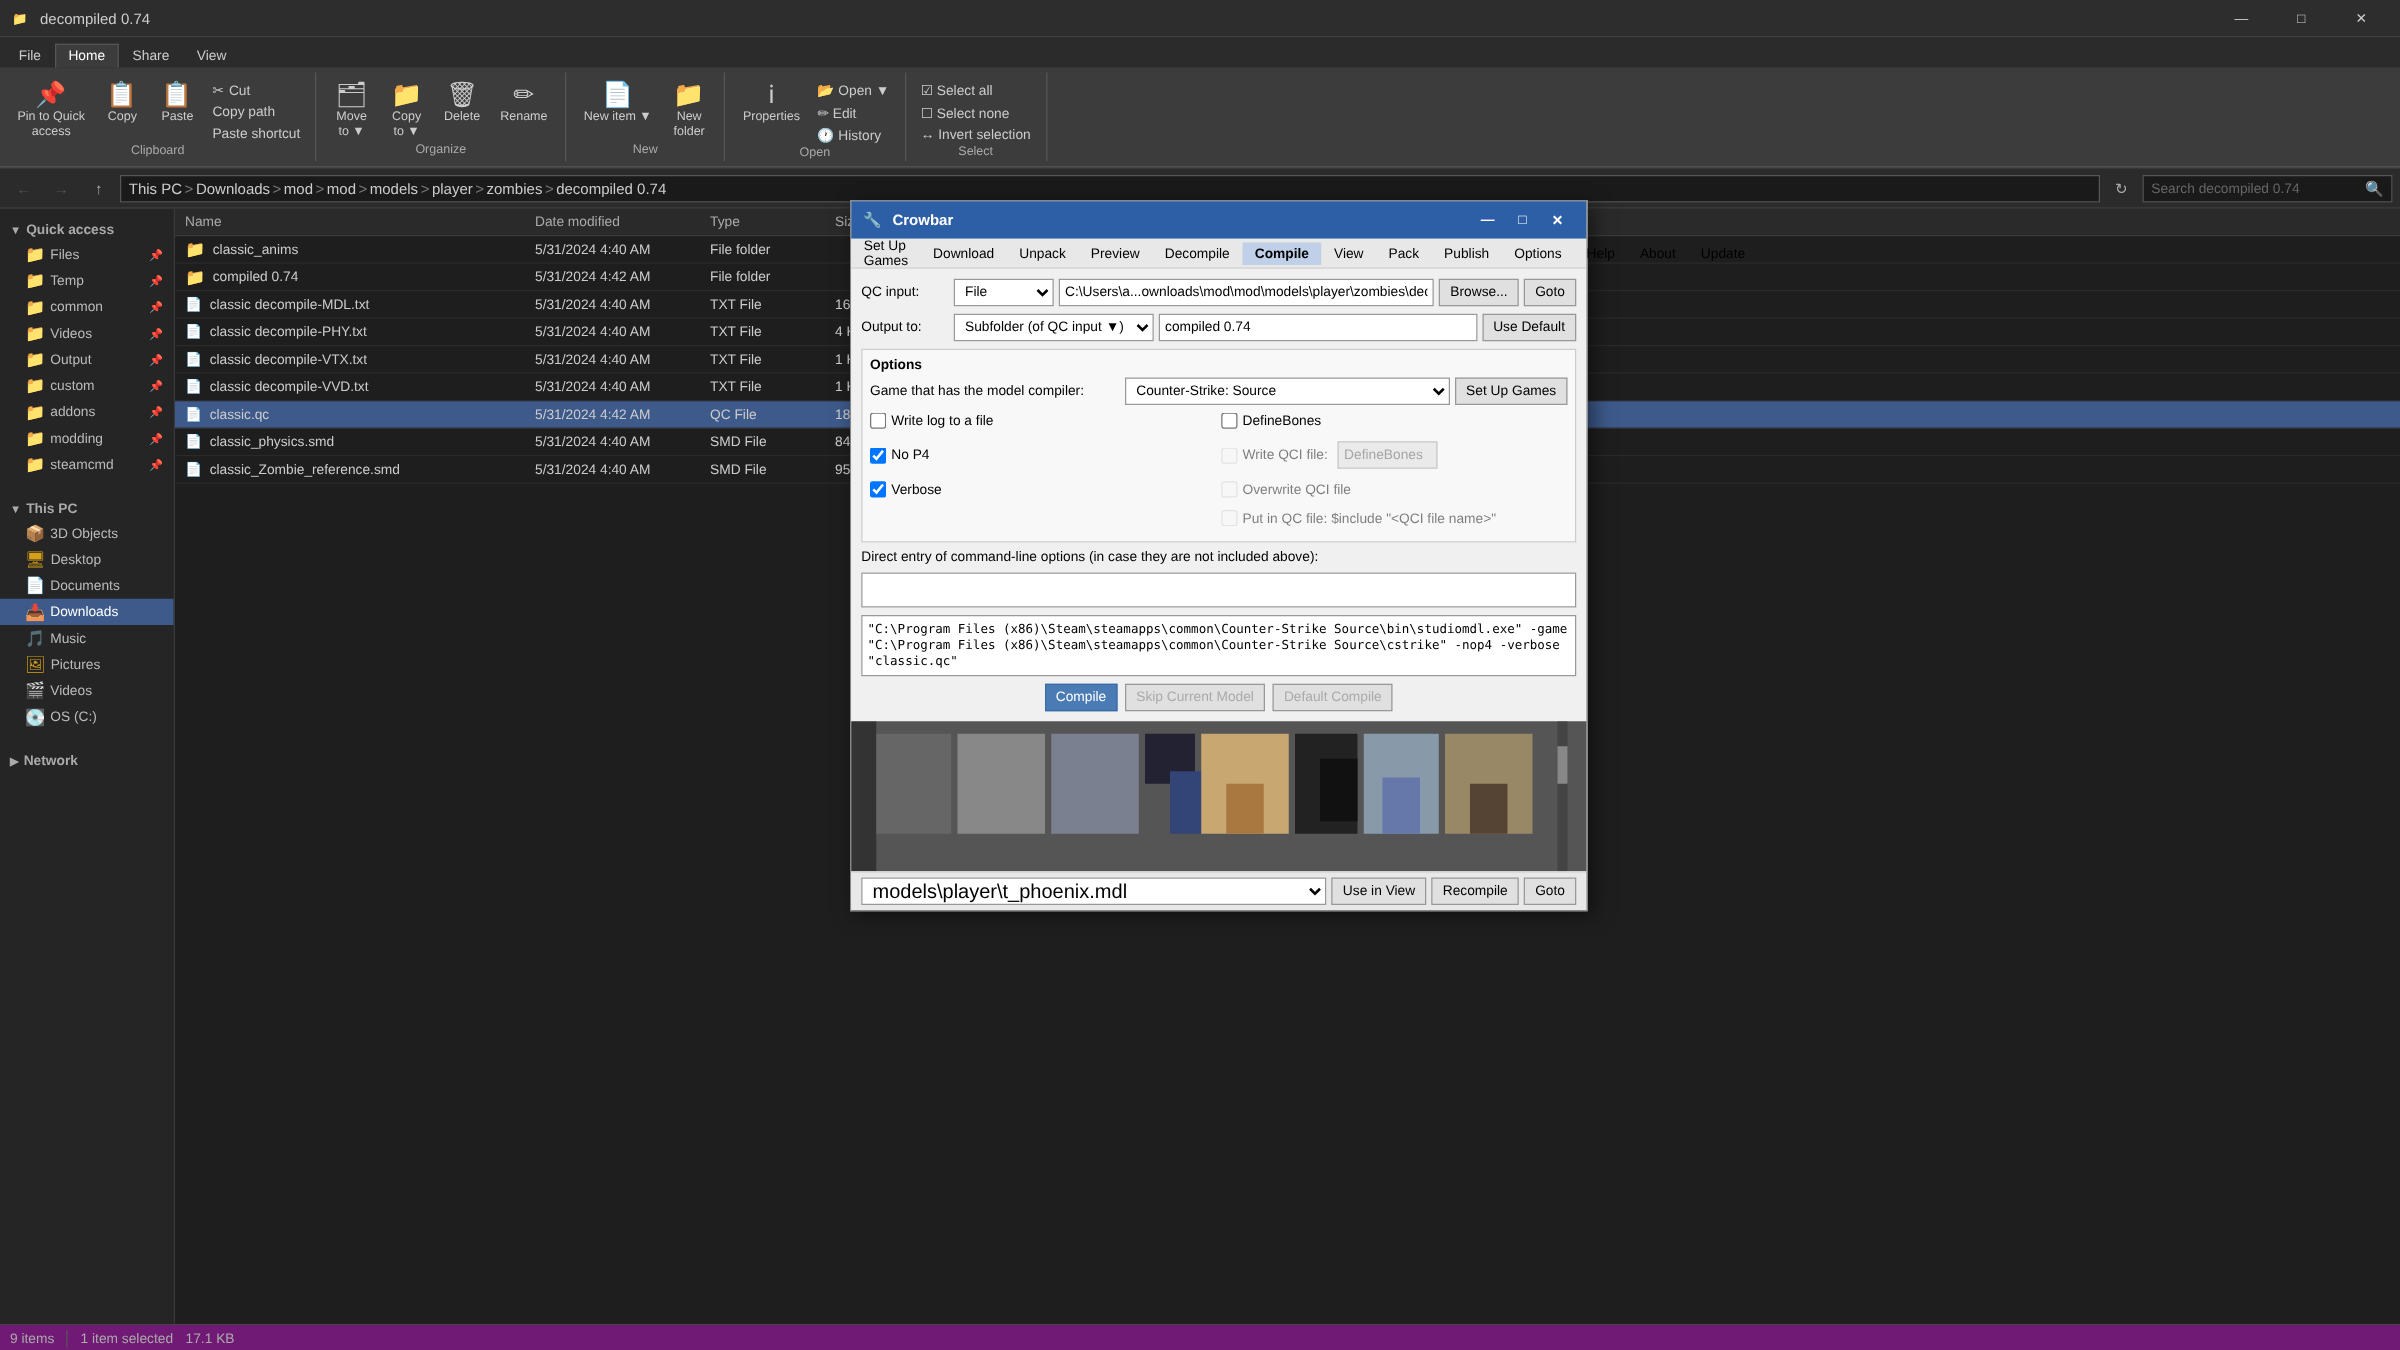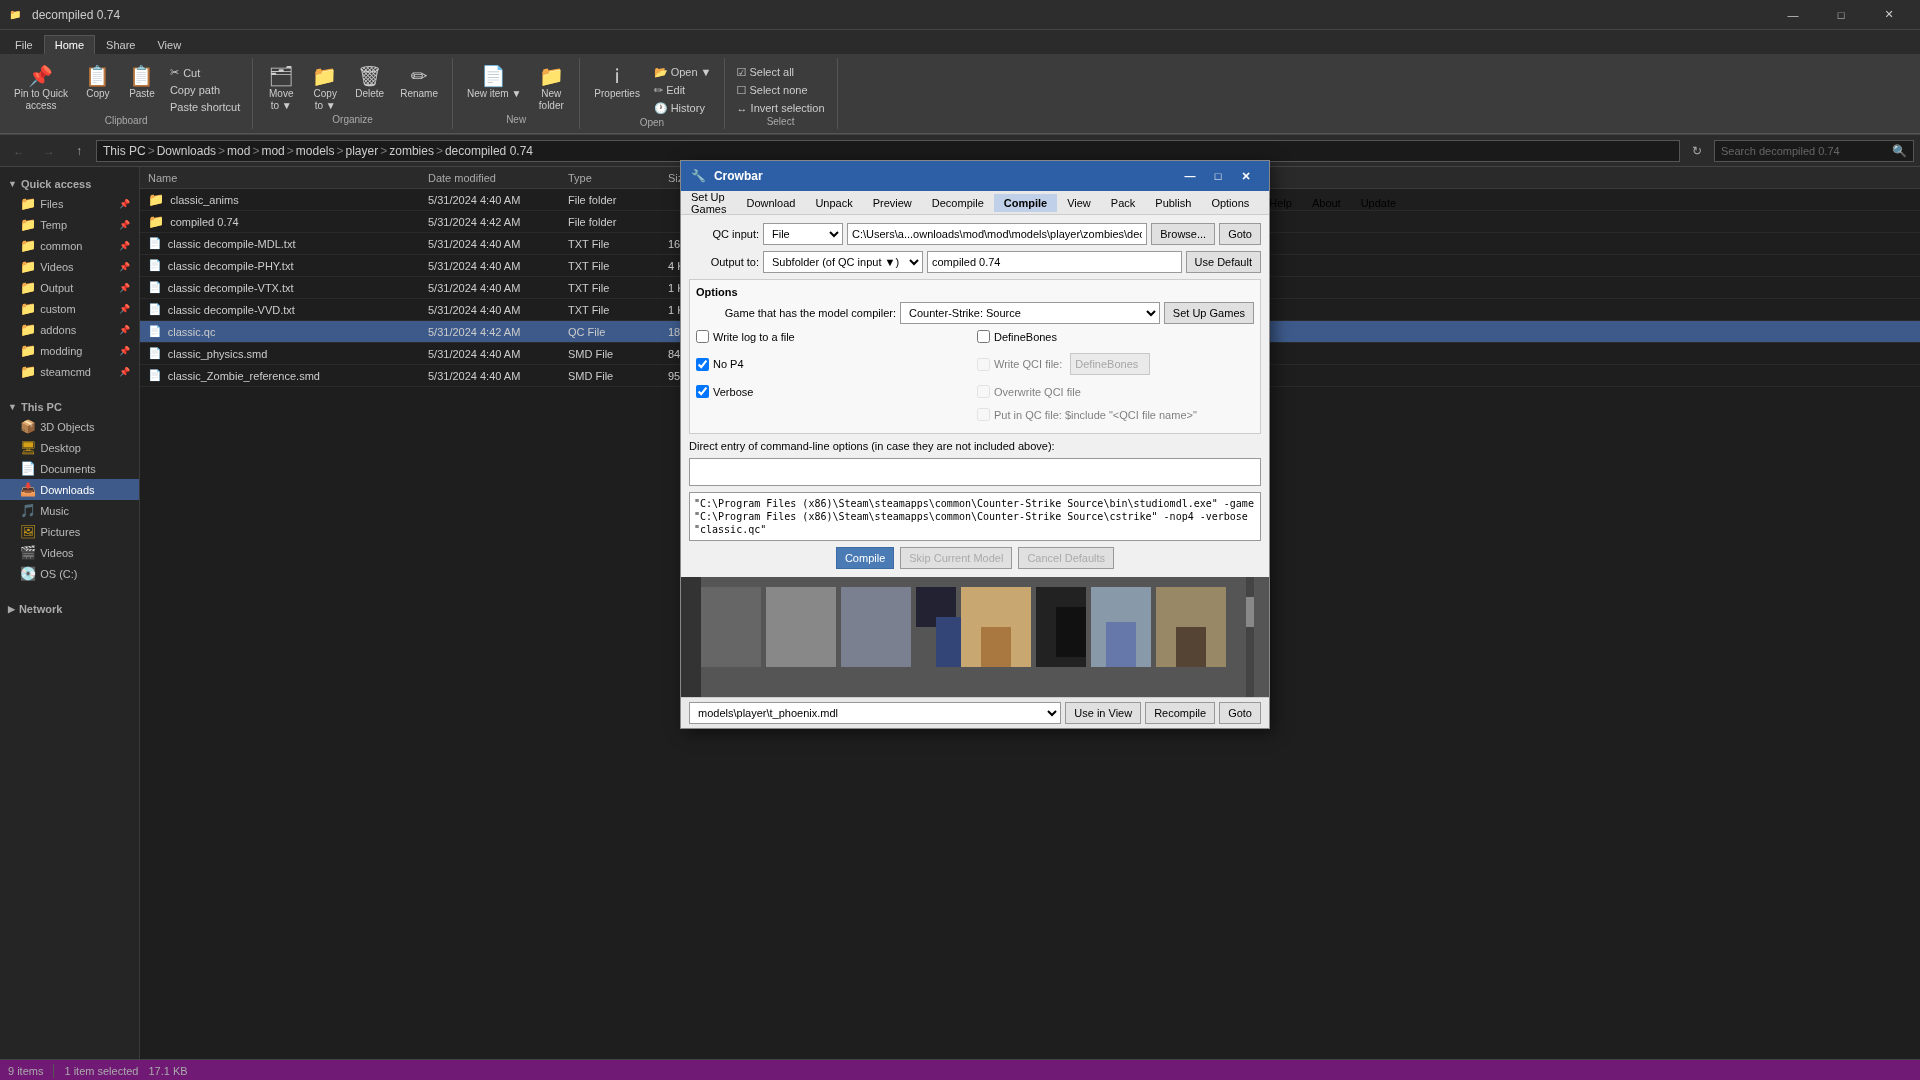--- a/index.html
+++ b/index.html
@@ -293,21 +293,20 @@
       display: flex;
       align-items: center;
       margin-bottom: 6px;
       gap: 4px;
     }
     .c-label {
       font-size: 11px;
       color: #000;
       white-space: nowrap;
       min-width: 70px;
-      text-align: right;
     }
     .c-input {
       height: 22px;
       border: 1px solid #999;
       background: white;
       font-size: 11px;
       padding: 0 4px;
     }
     .c-select {
       height: 22px;
@@ -392,21 +391,21 @@
       padding: 4px 8px;
       display: flex;
       align-items: center;
       gap: 4px;
     }
     .c-footer-select {
       flex: 1;
       height: 22px;
       border: 1px solid #999;
       background: white;
-      font-size: 11px;
+      font-size: 16px;
       padding: 0 4px;
     }
     .c-footer-btn {
       height: 22px;
       background: #e0e0e0;
       border: 1px solid #999;
       font-size: 11px;
       padding: 0 8px;
       cursor: pointer;
     }
@@ -850,21 +849,21 @@
     </div>
     <div style="margin-bottom:6px;">
       <input class="c-text-area" type="text" value="" style="">
     </div>
 
     <div class="command-display">"C:\Program Files (x86)\Steam\steamapps\common\Counter-Strike Source\bin\studiomdl.exe" -game "C:\Program Files (x86)\Steam\steamapps\common\Counter-Strike Source\cstrike" -nop4 -verbose "classic.qc"</div>
 
     <div class="compile-buttons">
       <button class="c-btn primary">Compile</button>
       <button class="c-btn disabled">Skip Current Model</button>
-      <button class="c-btn disabled">Cancel Defaults</button>
+      <button class="c-btn disabled">Default Compile</button>
     </div>
   </div>
 
   <div id="thumb-strip">
     <svg width="590" height="120">
 
       <rect x="0" y="0" width="20" height="120" fill="#333"></rect>
 
       <rect x="20" y="10" width="60" height="80" fill="#666"></rect>
       <rect x="85" y="10" width="70" height="80" fill="#888"></rect>

